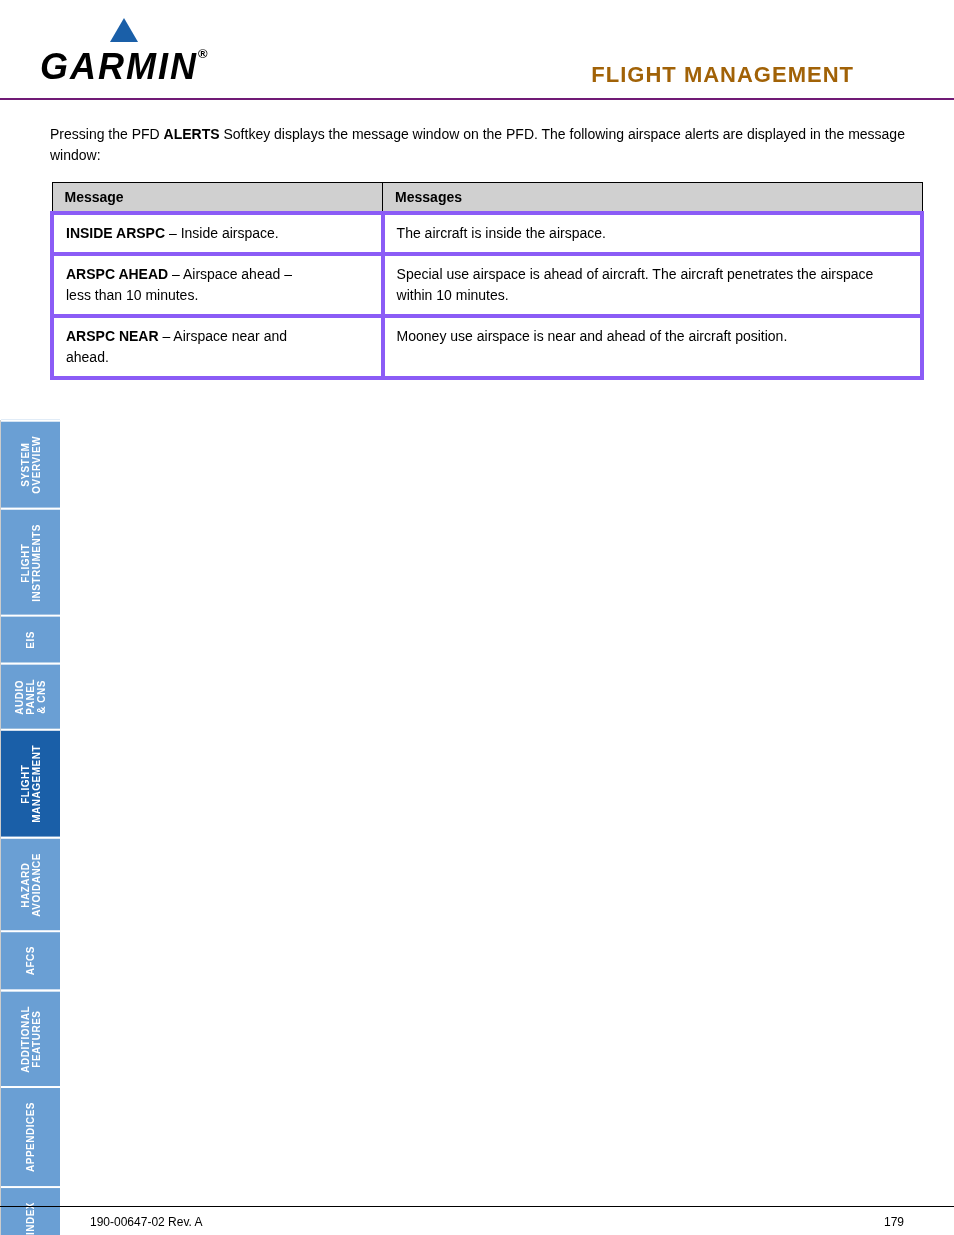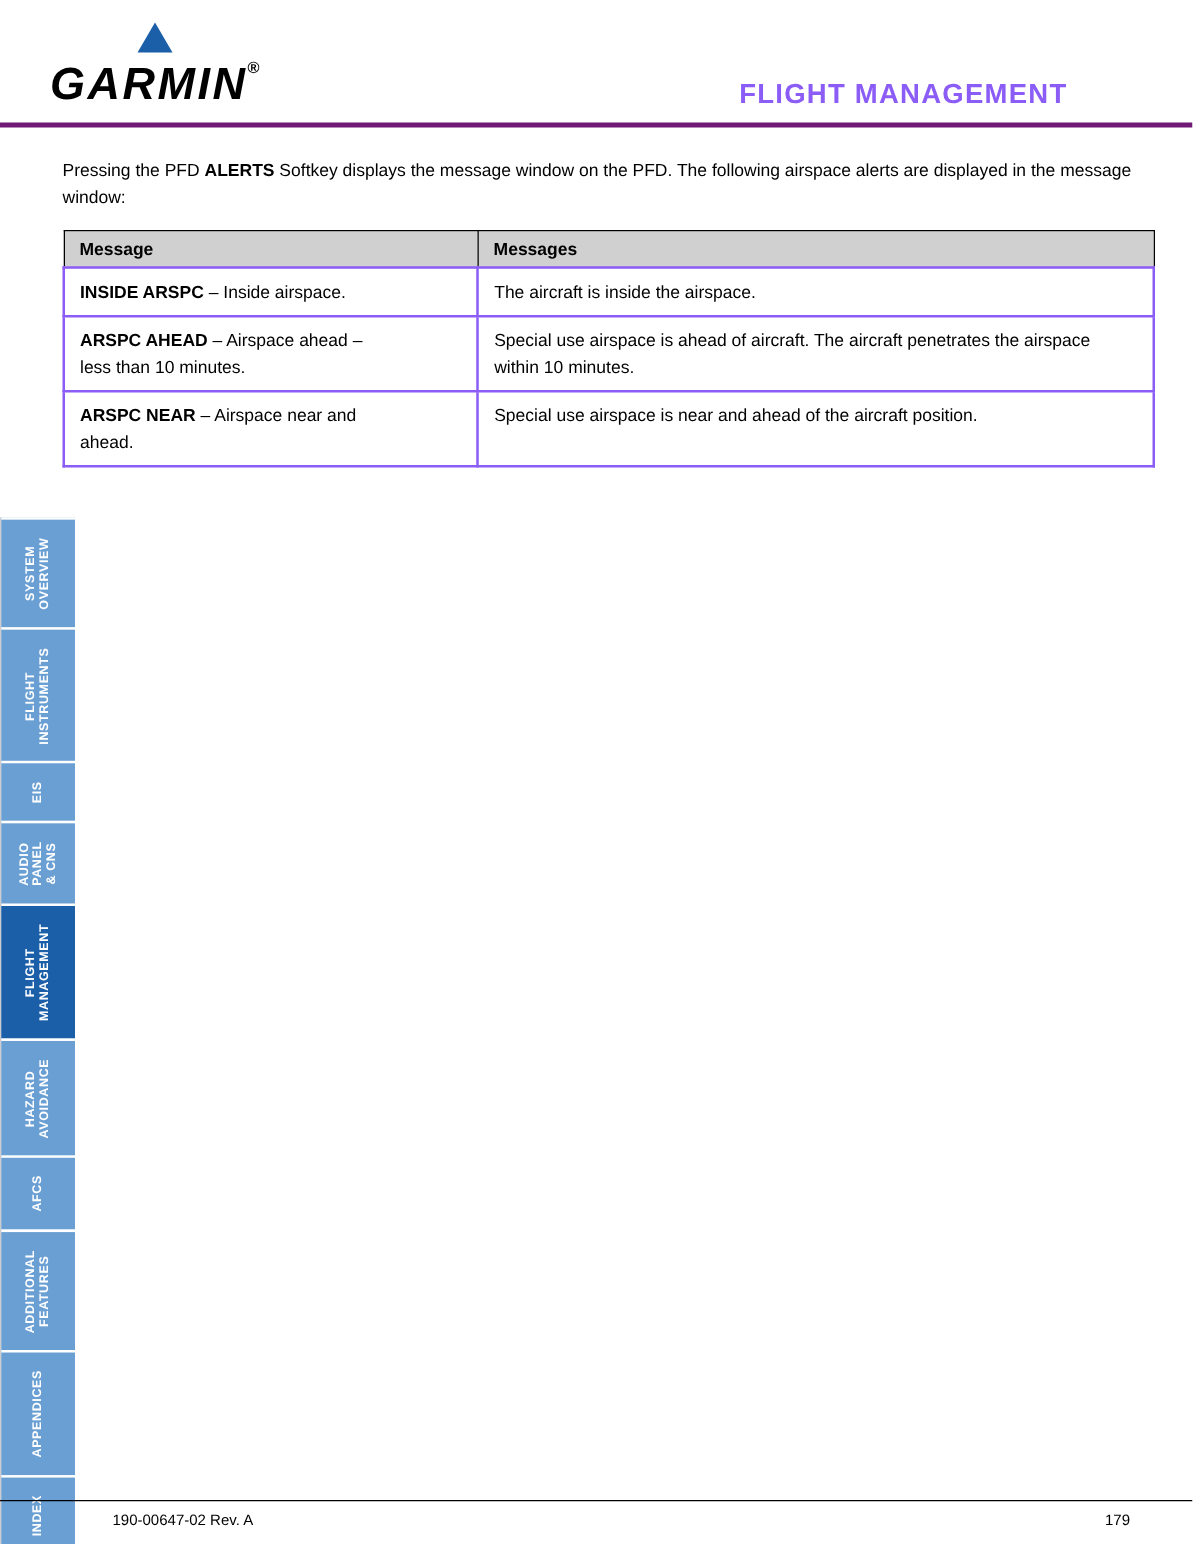--- a/index.html
+++ b/index.html
@@ -12,21 +12,21 @@
       color: #000;
       position: relative;
     }
 
     
     .header {
       display: flex;
       align-items: flex-end;
       justify-content: space-between;
       padding: 18px 100px 10px 40px;
-      border-bottom: 4px solid #701a75;
+      border-bottom: 2px solid #701a75;
       margin-bottom: 0;
     }
 
     .logo-area {
       display: flex;
       align-items: center;
       gap: 10px;
     }
 
     .logo-triangle {
@@ -34,21 +34,21 @@
       height: 0;
       border-left: 14px solid transparent;
       border-right: 14px solid transparent;
       border-bottom: 24px solid #1a5fa8;
       margin-bottom: 4px;
     }
 
     .header-title {
       font-size: 22px;
       font-weight: 900;
-      color: #8b5cf6;
+      color: #a16207;
       letter-spacing: 1px;
       text-transform: uppercase;
     }
 
     
     .main-content {
       display: flex;
       flex-direction: column;
     }
 
@@ -108,21 +108,21 @@
     .alert-table th {
       background: #d0d0d0;
       border: 1px solid #000;
       padding: 6px 12px;
       font-weight: 700;
       font-size: 14px;
       text-align: left;
     }
 
     .alert-table td {
-      border: 2px solid #8b5cf6;
+      border: 4px solid #8b5cf6;
       padding: 8px 12px;
       vertical-align: top;
       line-height: 1.5;
     }
 
     .alert-table .col-msg {
       width: 38%;
     }
 
     .alert-table .col-comments {
@@ -208,21 +208,21 @@
           <td>The aircraft is inside the airspace.</td>
         </tr>
 
         <tr>
           <td><span class="bold-term">ARSPC AHEAD</span><span> – Airspace ahead –<br>less than 10 minutes.</span></td>
           <td>Special use airspace is ahead of aircraft.  The aircraft penetrates the airspace within 10 minutes.</td>
         </tr>
 
         <tr>
           <td><span class="bold-term">ARSPC NEAR</span><span> – Airspace near and<br>ahead.</span></td>
-          <td>Special use airspace is near and ahead of the aircraft position.</td>
+          <td>Mooney use airspace is near and ahead of the aircraft position.</td>
         </tr>
 
       </tbody>
     </table>
 
 
   </div>
 
   <div class="sidebar">
     <div class="sidebar-item inactive">SYSTEM<br>OVERVIEW</div>

